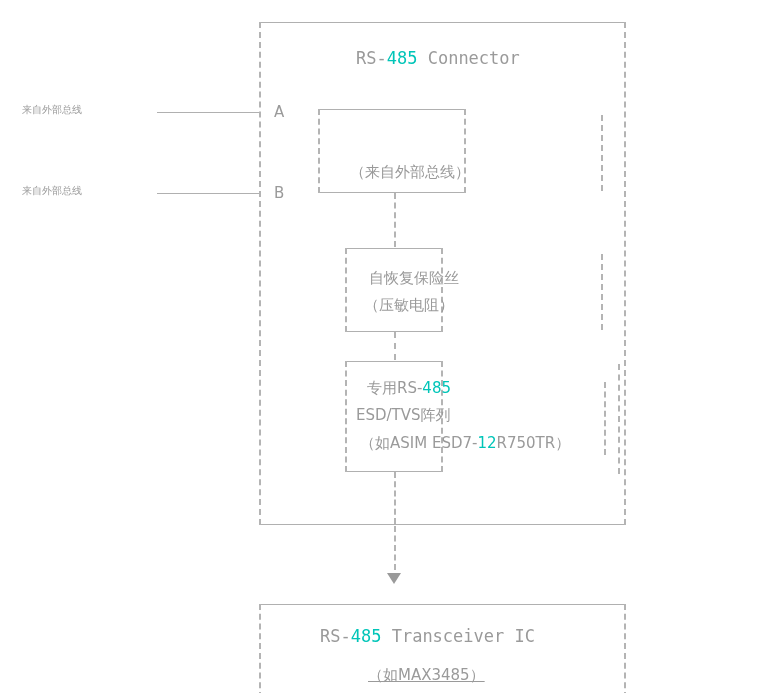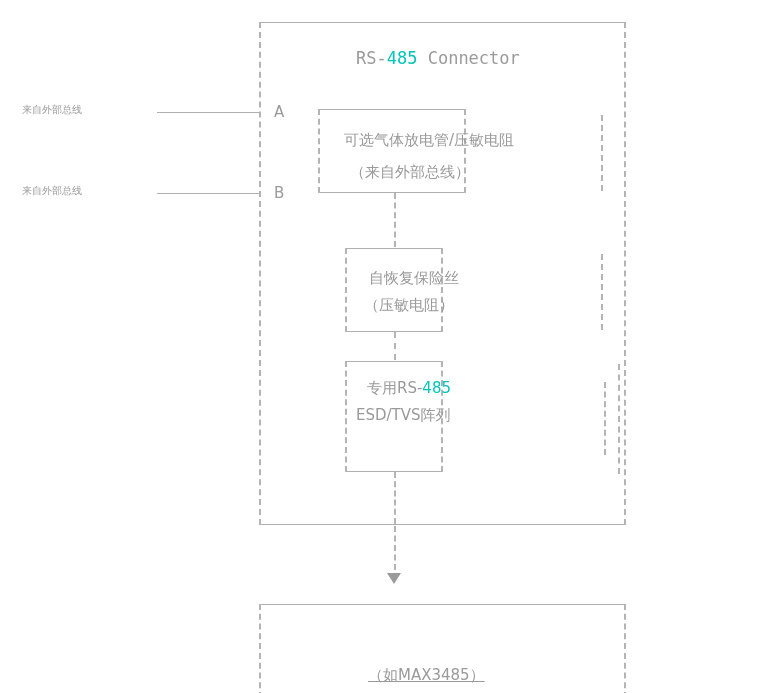--- a/index.html
+++ b/index.html
@@ -107,21 +107,20 @@
 
   <div class="boxframe" style="left:318px; top:99px; width:148px; height:84px;">
     <div class="edge-top"></div>
     <div class="edge-bottom"></div>
     <div class="edge-left"></div>
     <div class="edge-right"></div>
   </div>
 
   <div class="vline" style="left:601px; top:105px; height:76px;"></div>
 
-  <div class="txt sans box-text" style="left:344px; top:123px;">可选气体放电管/压敏电阻</div>
   <div class="txt sans box-text" style="left:350px; top:155px;">（来自外部总线）</div>
 
   <div class="vline" style="left:394px; top:183px; height:54px;"></div>
 
   <div class="boxframe" style="left:345px; top:238px; width:98px; height:84px;">
     <div class="edge-top"></div>
     <div class="edge-bottom"></div>
     <div class="edge-left"></div>
     <div class="edge-right"></div>
   </div>
@@ -138,28 +137,34 @@
     <div class="edge-left"></div>
     <div class="edge-right"></div>
   </div>
   <div class="vline" style="left:604px; top:372px; height:73px;"></div>
   <div class="vline" style="left:618px; top:354px; height:110px;"></div>
 
   <div class="txt sans box-text" style="left:367px; top:371px;text-align:center;">
     <span>专用RS-</span><span class="accent">485</span>
   </div>
   <div class="txt sans box-text" style="left:356px; top:398px;">ESD/TVS阵列</div>
+  <div class="txt sans box-text" style="left:360px; top:426px;">
+    <span>（如ASIM ESD7-</span><span class="accent">12</span><span>R750TR）</span>
+  </div>
 
   <div class="vline" style="left:394px; top:462px; height:52px;"></div>
 
   <div class="vline" style="left:394px; top:516px; height:44px;"></div>
   <div class="arrow-down" style="left:387px; top:563px;"></div>
 
   <div class="boxframe" style="left:259px; top:594px; width:367px; height:94px;">
     <div class="edge-top"></div>
     <div class="edge-bottom"></div>
     <div class="edge-left"></div>
     <div class="edge-right"></div>
   </div>
 
+  <div class="txt mono title-text" style="left:320px; top:618px;">
+    <span>RS-</span><span class="accent">485</span><span> Transceiver IC</span>
+  </div>
   <div class="txt sans box-text" style="left:368px; top:658px;text-decoration:underline;">（如MAX3485）</div>
 
 </div>
 
 </body></html>

